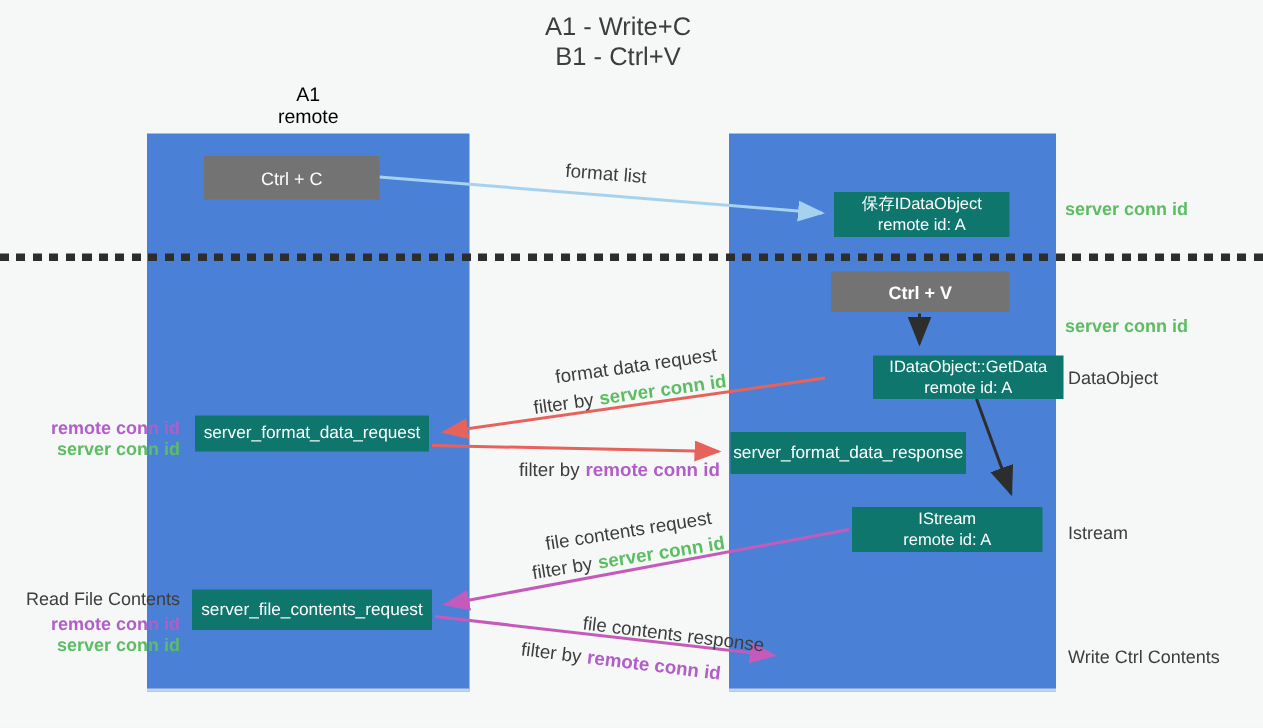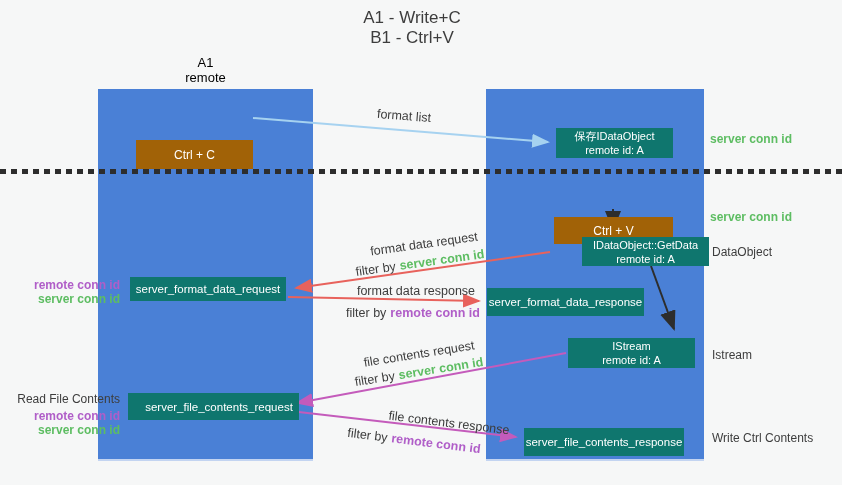--- a/index.html
+++ b/index.html
@@ -13,31 +13,31 @@
   .lane{position:absolute;top:89px;height:370px;background:#4a80d6;border-bottom:2px solid #c3d4f1;}
   #lane-a1{left:98px;width:215px;}
   #lane-b1{left:486px;width:218px;}
 
   .dotted-line{position:absolute;left:0;top:169px;width:842px;height:5px;
     background:repeating-linear-gradient(90deg,#2d2d2d 0 6px,transparent 6px 11px);}
 
   .box{position:absolute;display:flex;flex-direction:column;align-items:center;justify-content:center;
        color:#ffffff;font-size:12px;text-align:center;}
   .box.small{font-size:11px;line-height:14px;}
-  .green{background:#a16207;margin-top:36px;}
+  .green{background:#737373;}
   .orange{background:#0f766e;}
 
   #box-ctrl-c{left:136px;top:104px;width:117px;height:29px;}
   #box-save-obj{left:556px;top:128px;width:117px;height:30px;}
-  #box-ctrl-v{left:554px;top:181px;width:119px;height:27px;}
+  #box-ctrl-v{left:554px;top:181px;width:119px;height:27px;font-weight:bold;}
   #box-getdata{left:550px;top:237px;width:127px;height:29px;margin-left:32px;}
   #box-format-req{left:130px;top:277px;width:156px;height:24px;font-size:11.5px;}
   #box-format-resp{left:487px;top:288px;width:157px;height:28px;font-size:11.5px;}
   #box-istream{left:568px;top:338px;width:127px;height:30px;}
-  #box-file-req{left:128px;top:393px;width:160px;height:27px;font-size:11.5px;padding-left:11px;}
+  #box-file-req{left:128px;top:393px;width:160px;height:27px;font-size:11.5px;}
   #box-file-resp{left:524px;top:428px;width:160px;height:28px;font-size:11.5px;}
 
   svg.arrows{position:absolute;left:0;top:0;width:842px;height:485px;pointer-events:none;}
 
   .flow-label{position:absolute;white-space:nowrap;font-size:12.5px;color:#3d3d3d;
               transform:translate(-50%,-50%);}
   .green-part{color:#5dbd62;font-weight:bold;margin-left:4px;}
   .purple-part{color:#b05ec8;font-weight:bold;margin-left:4px;}
 
   .side-label{position:absolute;white-space:nowrap;font-size:12px;color:#3d3d3d;}
@@ -117,32 +117,28 @@
 
   <div id="box-istream" class="box orange small">
     <div>IStream</div>
     <div>remote id: A</div>
   </div>
 
   <div id="box-file-req" class="box orange">
     <div>server_file_contents_request</div>
   </div>
 
-  <div id="box-file-resp" class="box orange">
-    <div>server_file_contents_response</div>
-  </div>
 
   <div class="flow-label" style="left:404px;top:116px;transform:translate(-50%,-50%) rotate(4.5deg);">format list</div>
 
   <div class="flow-label" style="left:424px;top:244px;transform:translate(-50%,-50%) rotate(-8deg);">format data request</div>
   <div class="flow-label" style="left:420px;top:263px;transform:translate(-50%,-50%) rotate(-8deg);">
     <span>filter by</span><span class="green-part">server conn id</span>
   </div>
 
-  <div class="flow-label" style="left:416px;top:291px;">format data response</div>
   <div class="flow-label" style="left:413px;top:313px;">
     <span>filter by</span><span class="purple-part">remote conn id</span>
   </div>
 
   <div class="flow-label" style="left:419px;top:354px;transform:translate(-50%,-50%) rotate(-9deg);">file contents request</div>
   <div class="flow-label" style="left:419px;top:372px;transform:translate(-50%,-50%) rotate(-9deg);">
     <span>filter by</span><span class="green-part">server conn id</span>
   </div>
 
   <div class="flow-label" style="left:449px;top:423px;transform:translate(-50%,-50%) rotate(7deg);">file contents response</div>

